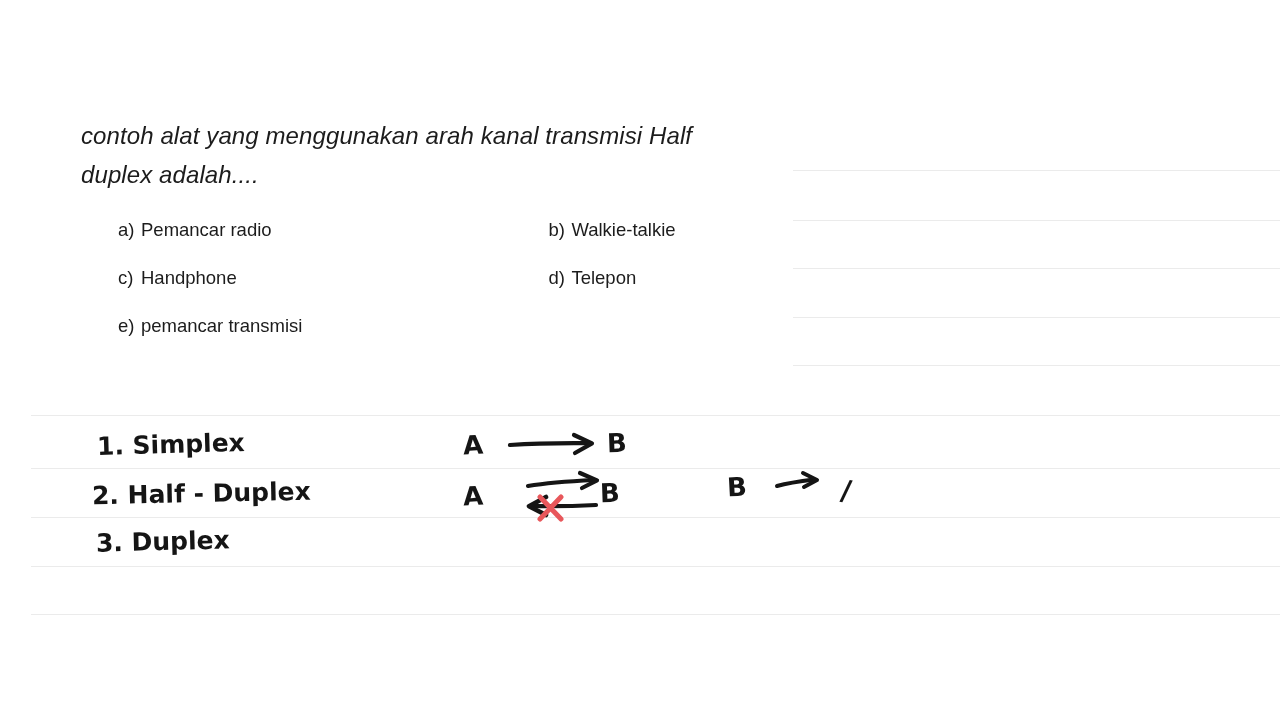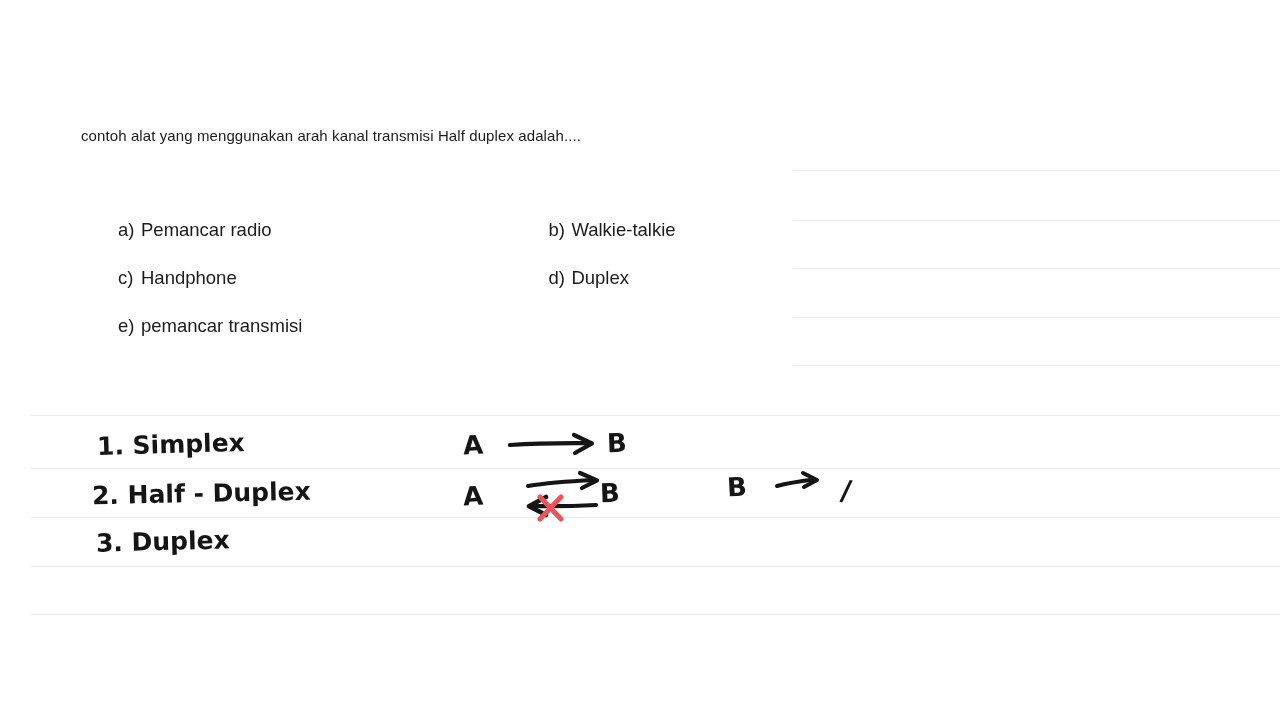--- a/index.html
+++ b/index.html
@@ -26,24 +26,25 @@
   .rule.full   { left: 31px;  width: 1249px; }
 
   
   #question-block {
     position: absolute;
     left: 81px;
     top: 116px;
     width: 660px;
   }
   #question-text {
-    font-size: 15px;
+    font-size: 24px;
     line-height: 39px;
     color: #1c1c1c;
     letter-spacing: .1px;
+    font-style: italic;
   }
 
   
   #options {
     position: absolute;
     left: 81px;
     top: 206px;
     width: 660px;
   }
   .opt-row {
@@ -131,21 +132,21 @@
     </div>
   </div>
 
   <div class="opt-row">
     <div class="opt opt-a">
       <span class="opt-letter">c)</span>
       <span class="opt-label">Handphone</span>
     </div>
     <div class="opt opt-b">
       <span class="opt-letter">d)</span>
-      <span class="opt-label">Duplex</span>
+      <span class="opt-label">Telepon</span>
     </div>
   </div>
 
   <div class="opt-row">
     <div class="opt opt-a">
       <span class="opt-letter">e)</span>
       <span class="opt-label">pemancar transmisi</span>
     </div>
     <div class="opt opt-b"></div>
   </div>

